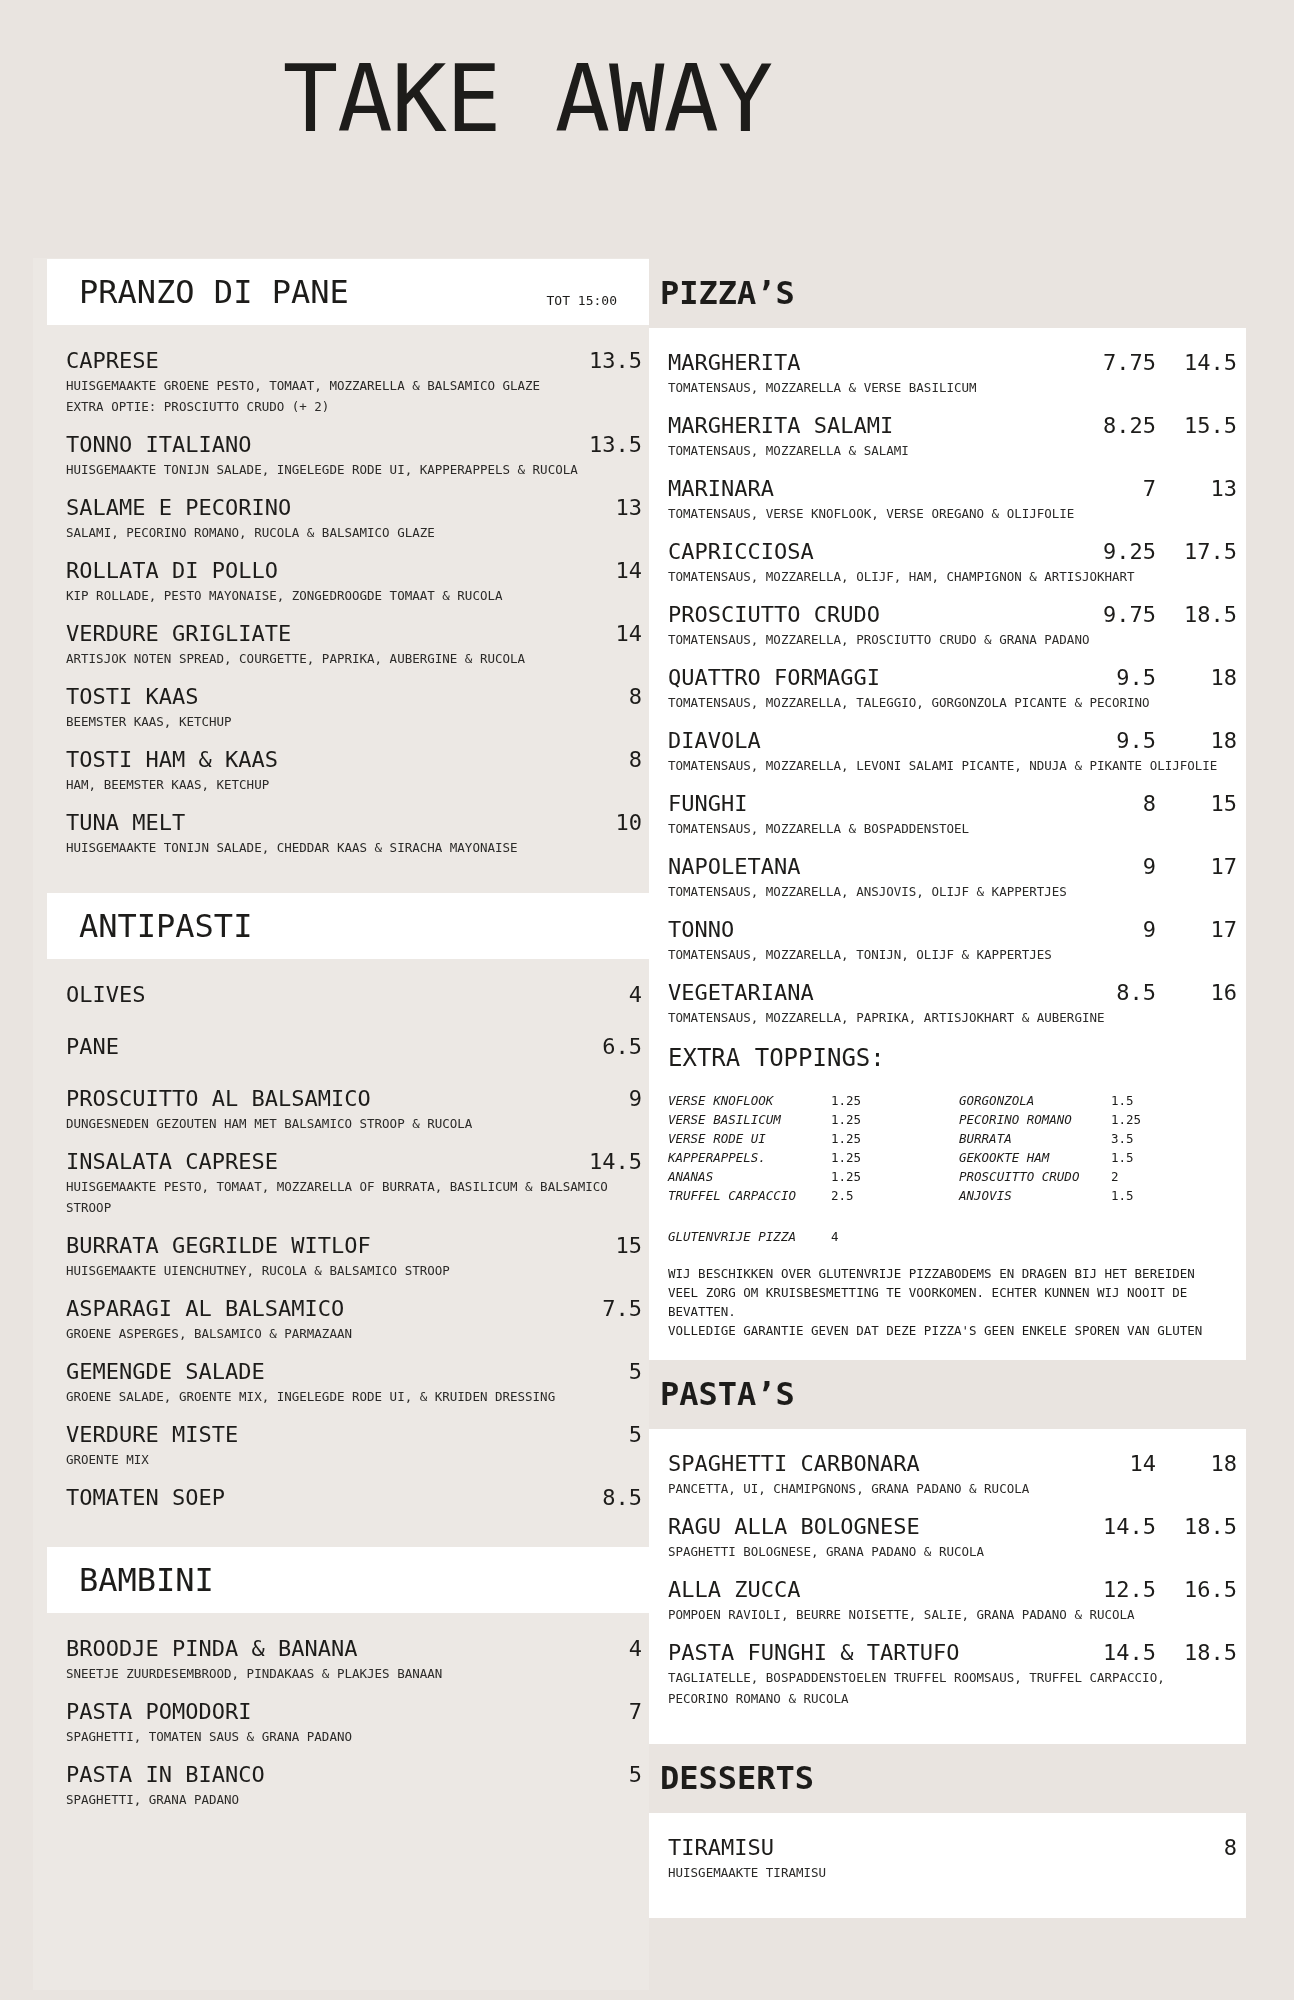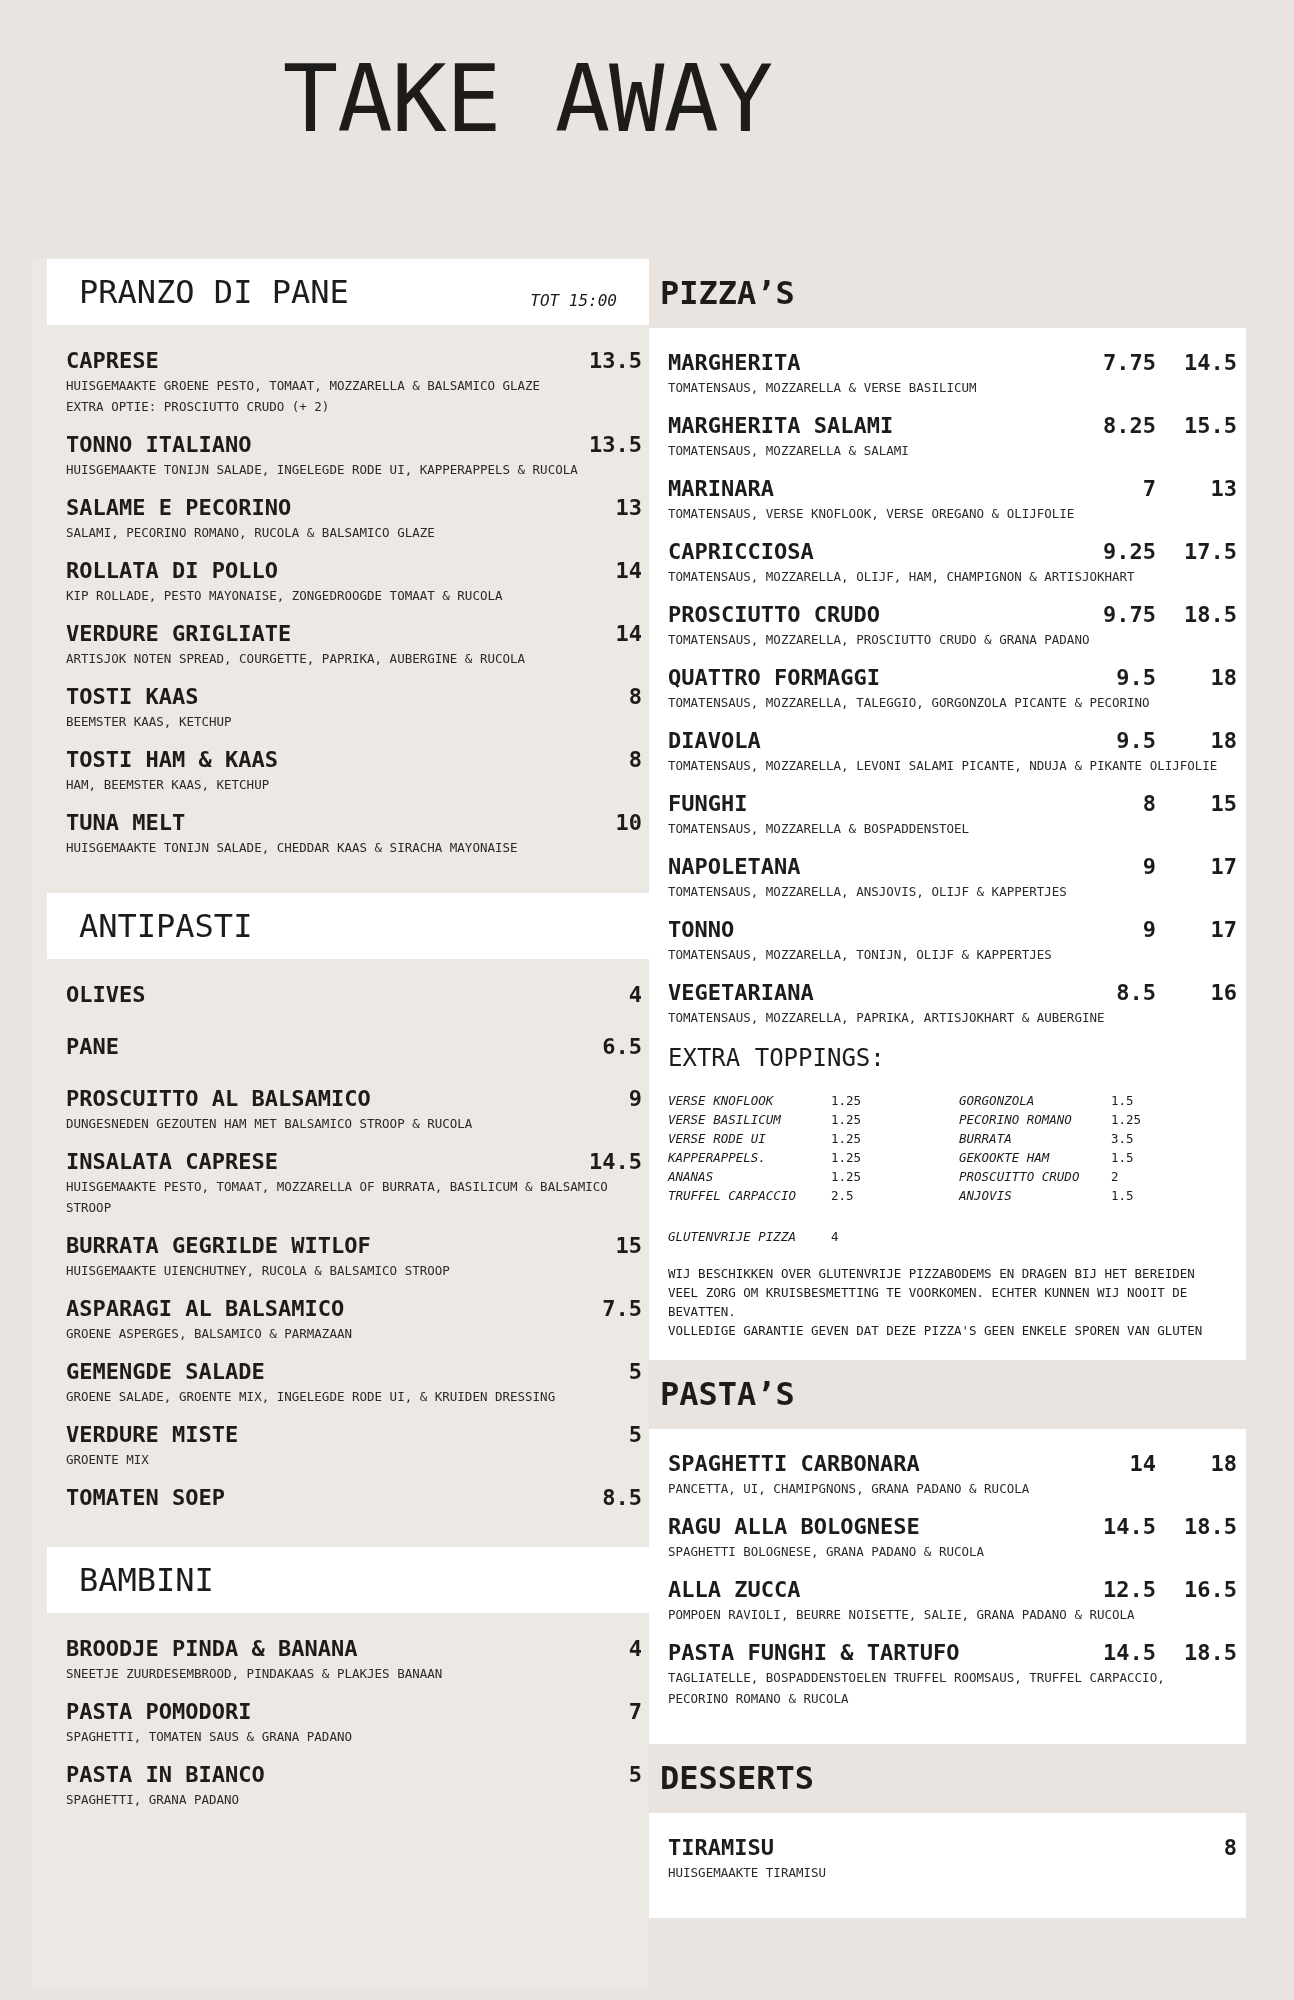--- a/index.html
+++ b/index.html
@@ -35,25 +35,25 @@
   .col-right{left:649px;top:273px;width:597px;}
 
   
   .bar{
     background:var(--card);
     height:66px;
     display:flex;align-items:center;
     padding:0 32px 0 32px;
   }
   .bar-title{font-size:32px;line-height:36px;white-space:nowrap;}
-  .bar-note{margin-left:auto;font-size:16px;margin-top:16px;white-space:nowrap;font-style:italic;}
+  .bar-note{margin-left:auto;font-size:13px;margin-top:16px;white-space:nowrap;}
   .items{padding:23px 7px 0 19px;}
   .item{margin-bottom:16px;}
   .item.nodesc{margin-bottom:26px;}
-  .irow{display:flex;align-items:flex-end;font-weight:bold;}
+  .irow{display:flex;align-items:flex-end;}
   .ititle{font-size:22px;line-height:26px;flex:1 1 auto;white-space:nowrap;}
   .iprice{font-size:22px;line-height:26px;text-align:right;flex:0 0 auto;min-width:60px;white-space:nowrap;}
   .iprice.p1{width:90px;min-width:90px;}
   .iprice.p2{width:81px;min-width:81px;}
   .idesc{font-size:12.5px;line-height:19px;margin-top:2px;color:var(--ink2);white-space:nowrap;}
   .lsec + .lsec{margin-top:36px;}
 
   
   .rheading{font-size:32px;line-height:40px;padding-left:11px;margin-bottom:15px;white-space:nowrap;}
   .rsec + .rsec .rheading{margin-top:14px;}

